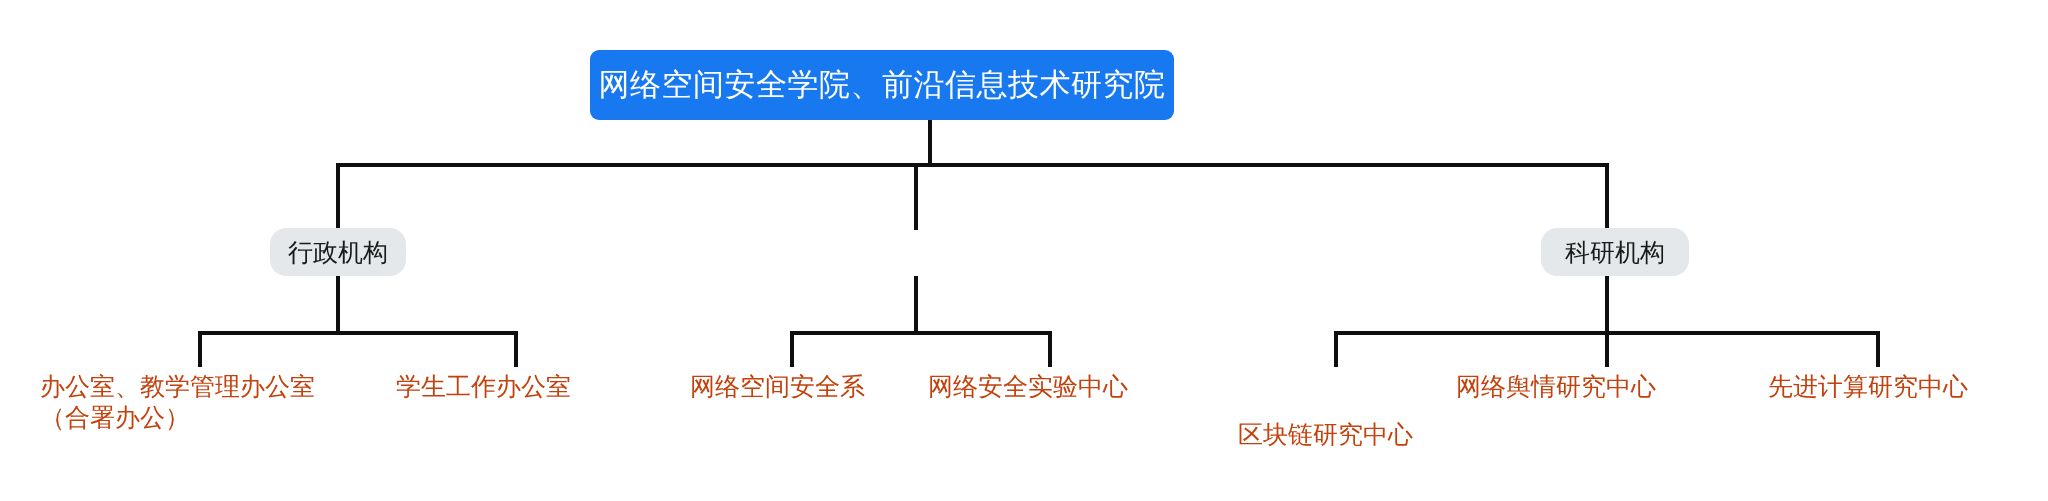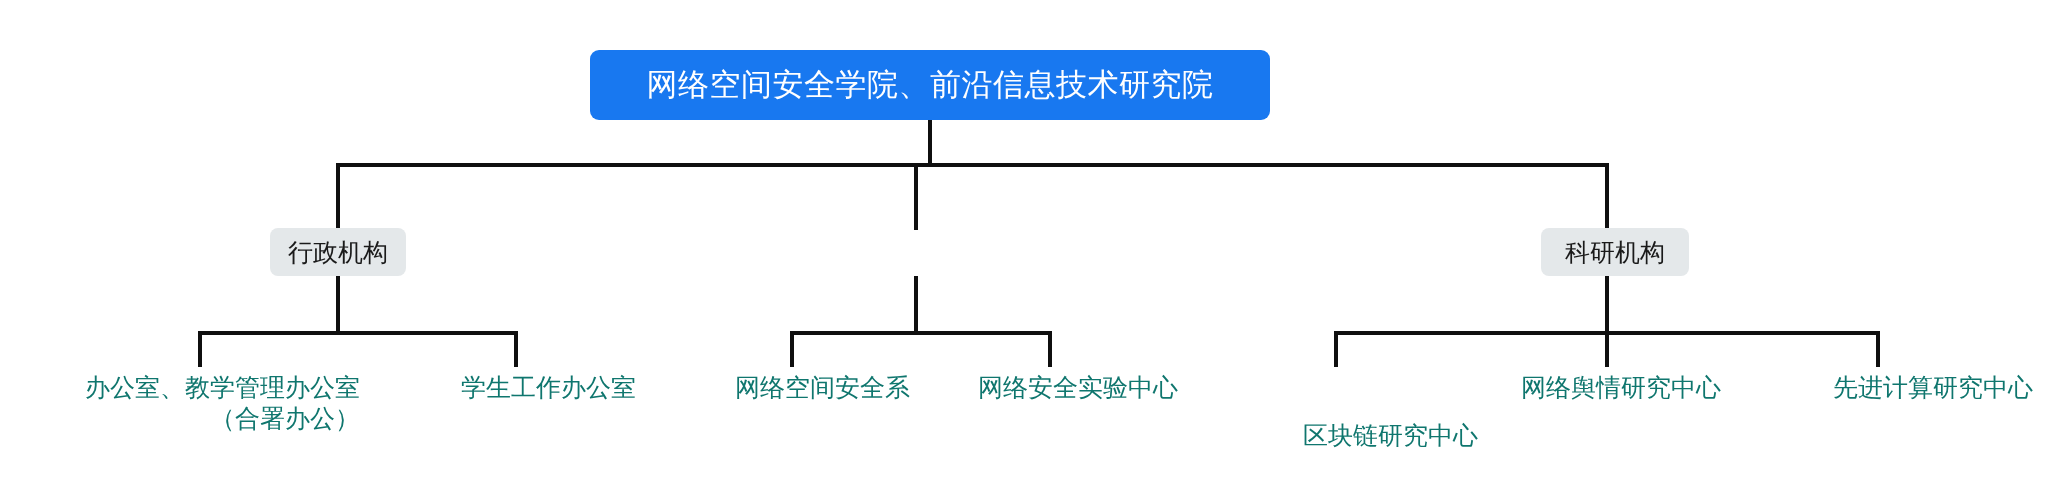--- a/index.html
+++ b/index.html
@@ -29,49 +29,50 @@
     display: flex;
     align-items: center;
     justify-content: center;
     text-align: center;
     white-space: nowrap;
   }
 
   .node-root {
     left: 590px;
     top: 50px;
-    width: 680px;
+    width: 584px;
     height: 70px;
     background: #1878f0;
     border-radius: 9px;
     color: #ffffff;
     font-size: 31px;
     letter-spacing: 0.5px;
   }
 
   .node-cat {
     height: 48px;
     background: #e4e8ea;
-    border-radius: 8px;
+    border-radius: 16px;
     color: #1a1a1a;
     font-size: 25px;
     padding: 0 22px;
     text-align: center;
   }
   .cat-admin    { left: 270px;  top: 228px; width: 136px; }
   .cat-teaching { left: 848px;  top: 228px; width: 136px; }
   .cat-research { left: 1541px; top: 228px; width: 148px; }
 
   .node-leaf {
-    color: #0f766e;
+    color: #c2410c;
     font-size: 25px;
     line-height: 1.22;
     display: block;
-    text-align: right;
+    text-align: left;
     white-space: normal;
+    font-family: Liberation Serif, serif;
   }
   .leaf-office    { left: 40px;   top: 372px; width: 320px; }
   .leaf-student   { left: 396px;  top: 372px; width: 240px; }
   .leaf-dept      { left: 690px;  top: 372px; width: 220px; }
   .leaf-lab       { left: 928px;  top: 372px; width: 250px; }
   .leaf-block     { left: 1238px; top: 372px; width: 240px; margin-top: 48px; }
   .leaf-opinion   { left: 1456px; top: 372px; width: 265px; }
   .leaf-compute   { left: 1768px; top: 372px; width: 265px; }
 
   

